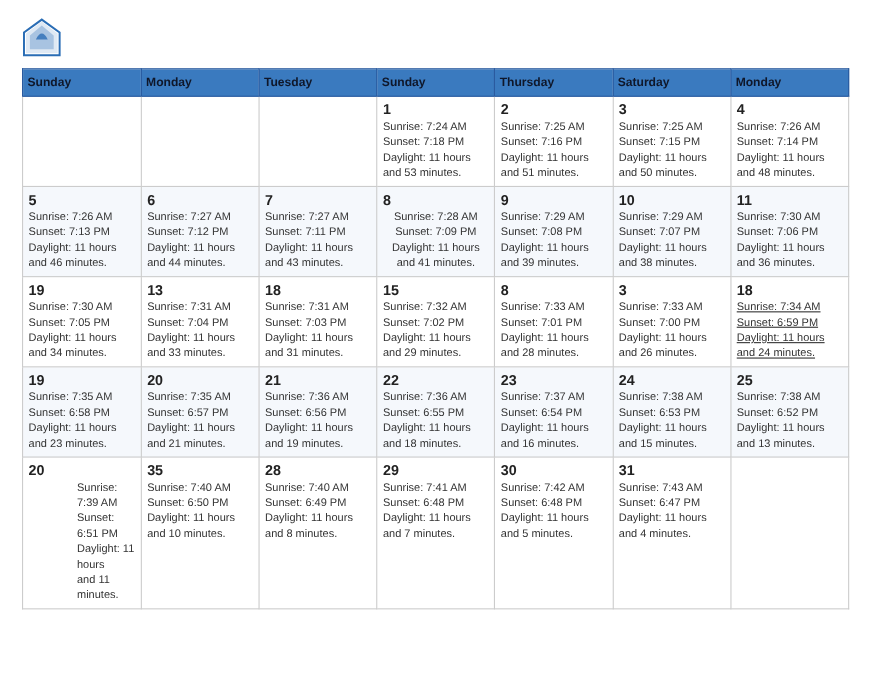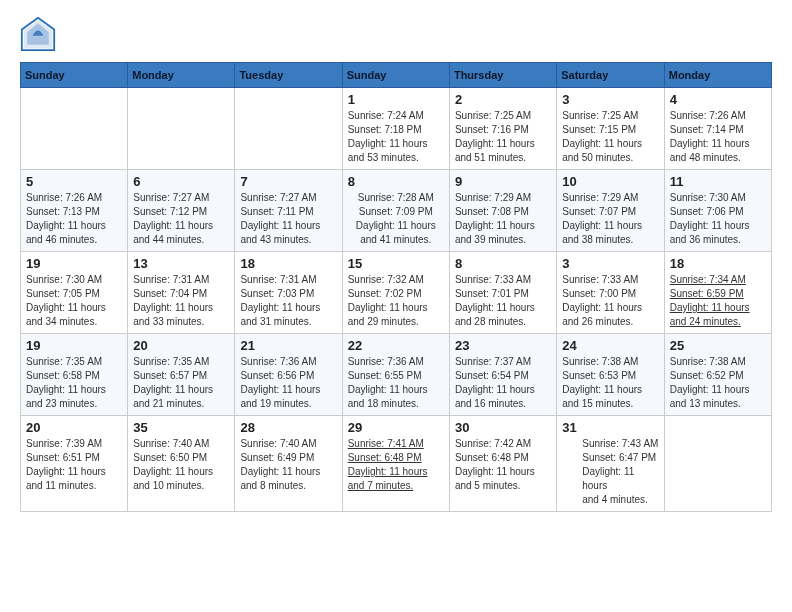--- a/index.html
+++ b/index.html
@@ -310,56 +310,56 @@
           <span class="day-number">25</span>
           <div class="day-info" style="white-space: pre-line;">Sunrise: 7:38 AM
 Sunset: 6:52 PM
 Daylight: 11 hours
 and 13 minutes.</div>
         </td>
       </tr>
       <tr>
         <td>
           <span class="day-number">20</span>
-          <div class="day-info" style="white-space: pre-line;">Sunrise: 7:39 AM
+          <div class="day-info" style="white-space: pre-line; margin-left: 44px;">Sunrise: 7:39 AM
 Sunset: 6:51 PM
 Daylight: 11 hours
 and 11 minutes.</div>
         </td>
         <td>
           <span class="day-number">35</span>
           <div class="day-info" style="white-space: pre-line;">Sunrise: 7:40 AM
 Sunset: 6:50 PM
 Daylight: 11 hours
 and 10 minutes.</div>
         </td>
         <td>
           <span class="day-number">28</span>
           <div class="day-info" style="white-space: pre-line;">Sunrise: 7:40 AM
 Sunset: 6:49 PM
 Daylight: 11 hours
 and 8 minutes.</div>
         </td>
         <td>
           <span class="day-number">29</span>
-          <div class="day-info" style="white-space: pre-line; text-decoration: underline;">Sunrise: 7:41 AM
+          <div class="day-info" style="white-space: pre-line;">Sunrise: 7:41 AM
 Sunset: 6:48 PM
 Daylight: 11 hours
 and 7 minutes.</div>
         </td>
         <td>
           <span class="day-number">30</span>
           <div class="day-info" style="white-space: pre-line;">Sunrise: 7:42 AM
 Sunset: 6:48 PM
 Daylight: 11 hours
 and 5 minutes.</div>
         </td>
         <td>
           <span class="day-number">31</span>
-          <div class="day-info" style="white-space: pre-line; margin-left: 20px;">Sunrise: 7:43 AM
+          <div class="day-info" style="white-space: pre-line;">Sunrise: 7:43 AM
 Sunset: 6:47 PM
 Daylight: 11 hours
 and 4 minutes.</div>
         </td>
         <td class="empty-cell"></td>
       </tr>
     </tbody>
 </table>
 
 </body></html>

